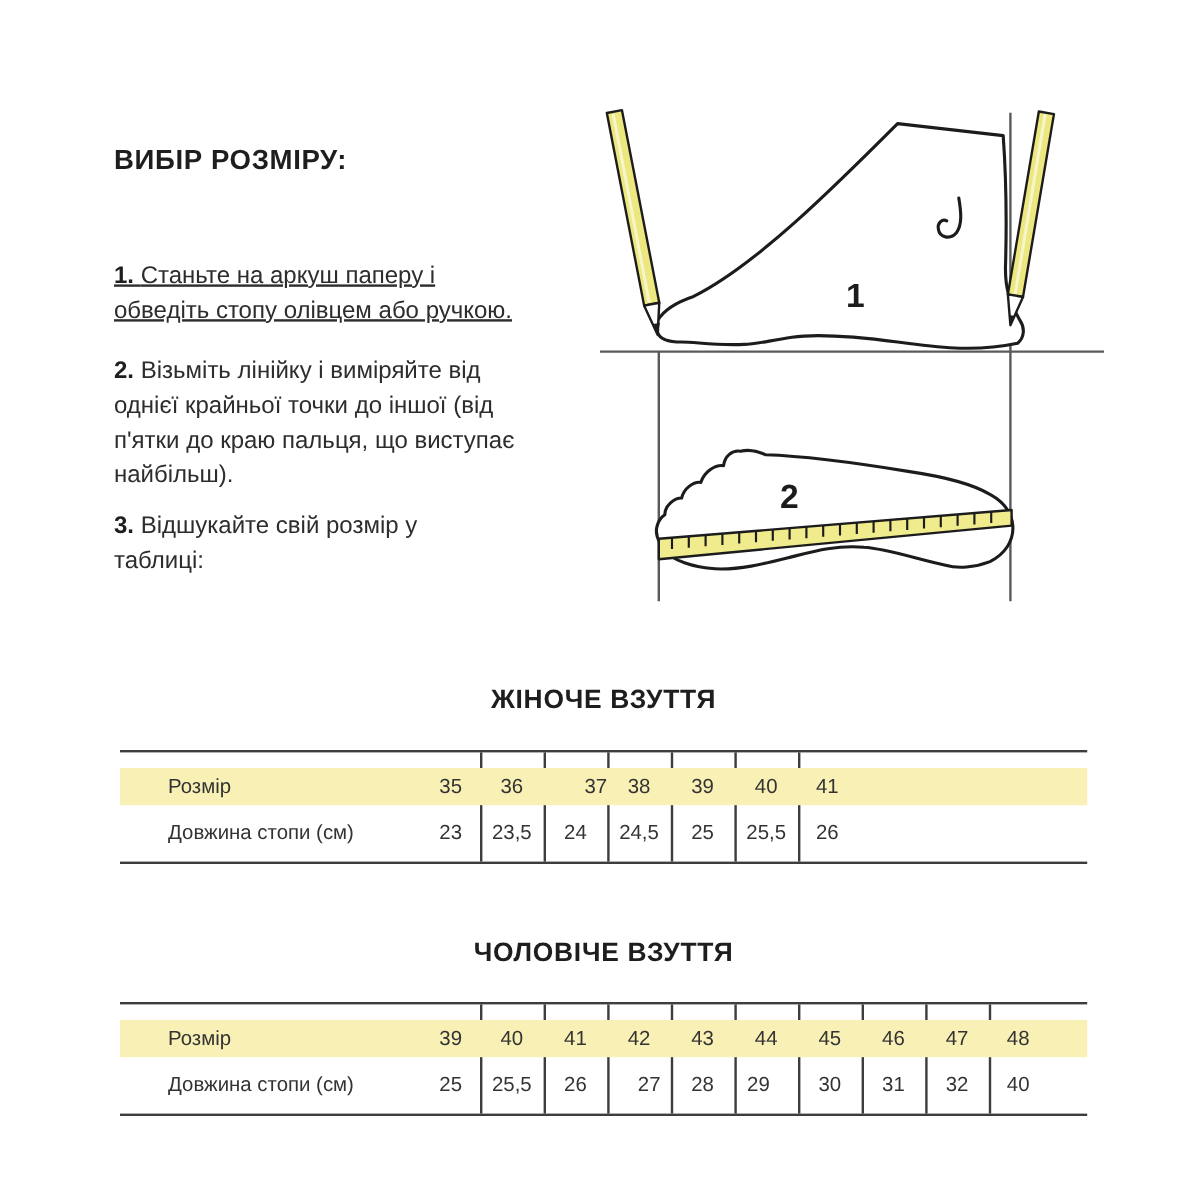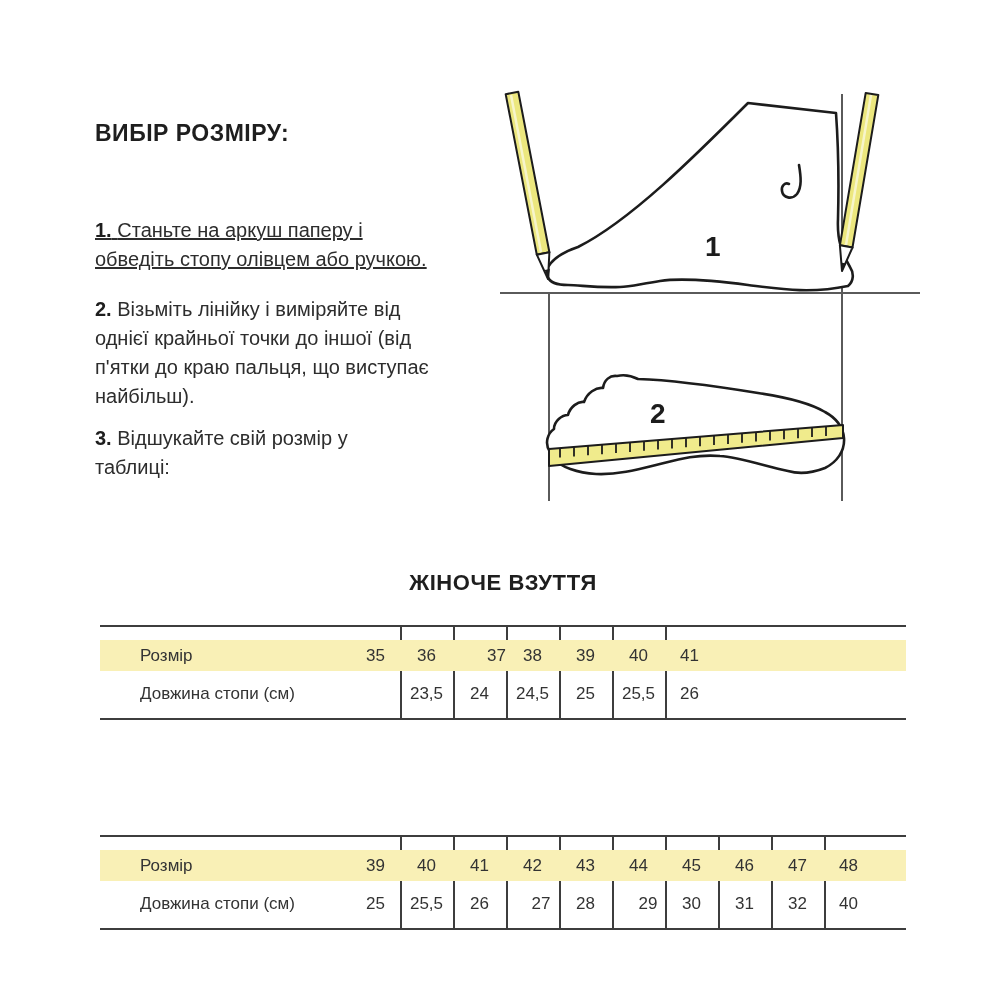--- a/index.html
+++ b/index.html
@@ -161,29 +161,31 @@
         <span class="tbl-cell first" style="left: 0px; width: 300px;">35</span>
         <span class="tbl-cell" style="left: 300px; width: 53px;">36</span>
         <span class="tbl-cell" style="left: 370px; width: 53px;">37</span>
         <span class="tbl-cell" style="left: 406px; width: 53px;">38</span>
         <span class="tbl-cell" style="left: 459px; width: 53px;">39</span>
         <span class="tbl-cell" style="left: 512px; width: 53px;">40</span>
         <span class="tbl-cell last" style="left: 567px; width: 239px;">41</span>
       </div>
       <div class="tbl-row" style="top: 51px;">
         <span class="tbl-label">Довжина стопи (см)</span>
+        <span class="tbl-cell first" style="left: 0px; width: 300px;">23</span>
         <span class="tbl-cell" style="left: 300px; width: 53px;">23,5</span>
         <span class="tbl-cell" style="left: 353px; width: 53px;">24</span>
         <span class="tbl-cell" style="left: 406px; width: 53px;">24,5</span>
         <span class="tbl-cell" style="left: 459px; width: 53px;">25</span>
         <span class="tbl-cell" style="left: 512px; width: 53px;">25,5</span>
         <span class="tbl-cell last" style="left: 567px; width: 239px;">26</span>
       </div>
     </div>
 
+  <div class="tbl-title tbl-title-men">ЧОЛОВІЧЕ ВЗУТТЯ</div>
   <div class="tbl tbl-men">
       <div class="tbl-divider" style="left: 300px;"></div>
       <div class="tbl-divider" style="left: 353px;"></div>
       <div class="tbl-divider" style="left: 406px;"></div>
       <div class="tbl-divider" style="left: 459px;"></div>
       <div class="tbl-divider" style="left: 512px;"></div>
       <div class="tbl-divider" style="left: 565px;"></div>
       <div class="tbl-divider" style="left: 618px;"></div>
       <div class="tbl-divider" style="left: 671px;"></div>
       <div class="tbl-divider" style="left: 724px;"></div>
@@ -200,21 +202,21 @@
         <span class="tbl-cell" style="left: 671px; width: 53px;">47</span>
         <span class="tbl-cell last" style="left: 726px; width: 80px;">48</span>
       </div>
       <div class="tbl-row" style="top: 51px;">
         <span class="tbl-label">Довжина стопи (см)</span>
         <span class="tbl-cell first" style="left: 0px; width: 300px;">25</span>
         <span class="tbl-cell" style="left: 300px; width: 53px;">25,5</span>
         <span class="tbl-cell" style="left: 353px; width: 53px;">26</span>
         <span class="tbl-cell" style="left: 406px; width: 70px;">27</span>
         <span class="tbl-cell" style="left: 459px; width: 53px;">28</span>
-        <span class="tbl-cell" style="left: 528px; width: 40px;">29</span>
+        <span class="tbl-cell" style="left: 512px; width: 40px;">29</span>
         <span class="tbl-cell" style="left: 565px; width: 53px;">30</span>
         <span class="tbl-cell" style="left: 618px; width: 53px;">31</span>
         <span class="tbl-cell" style="left: 671px; width: 53px;">32</span>
         <span class="tbl-cell last" style="left: 726px; width: 80px;">40</span>
       </div>
     </div>
 
 </div>
 
 </body></html>

